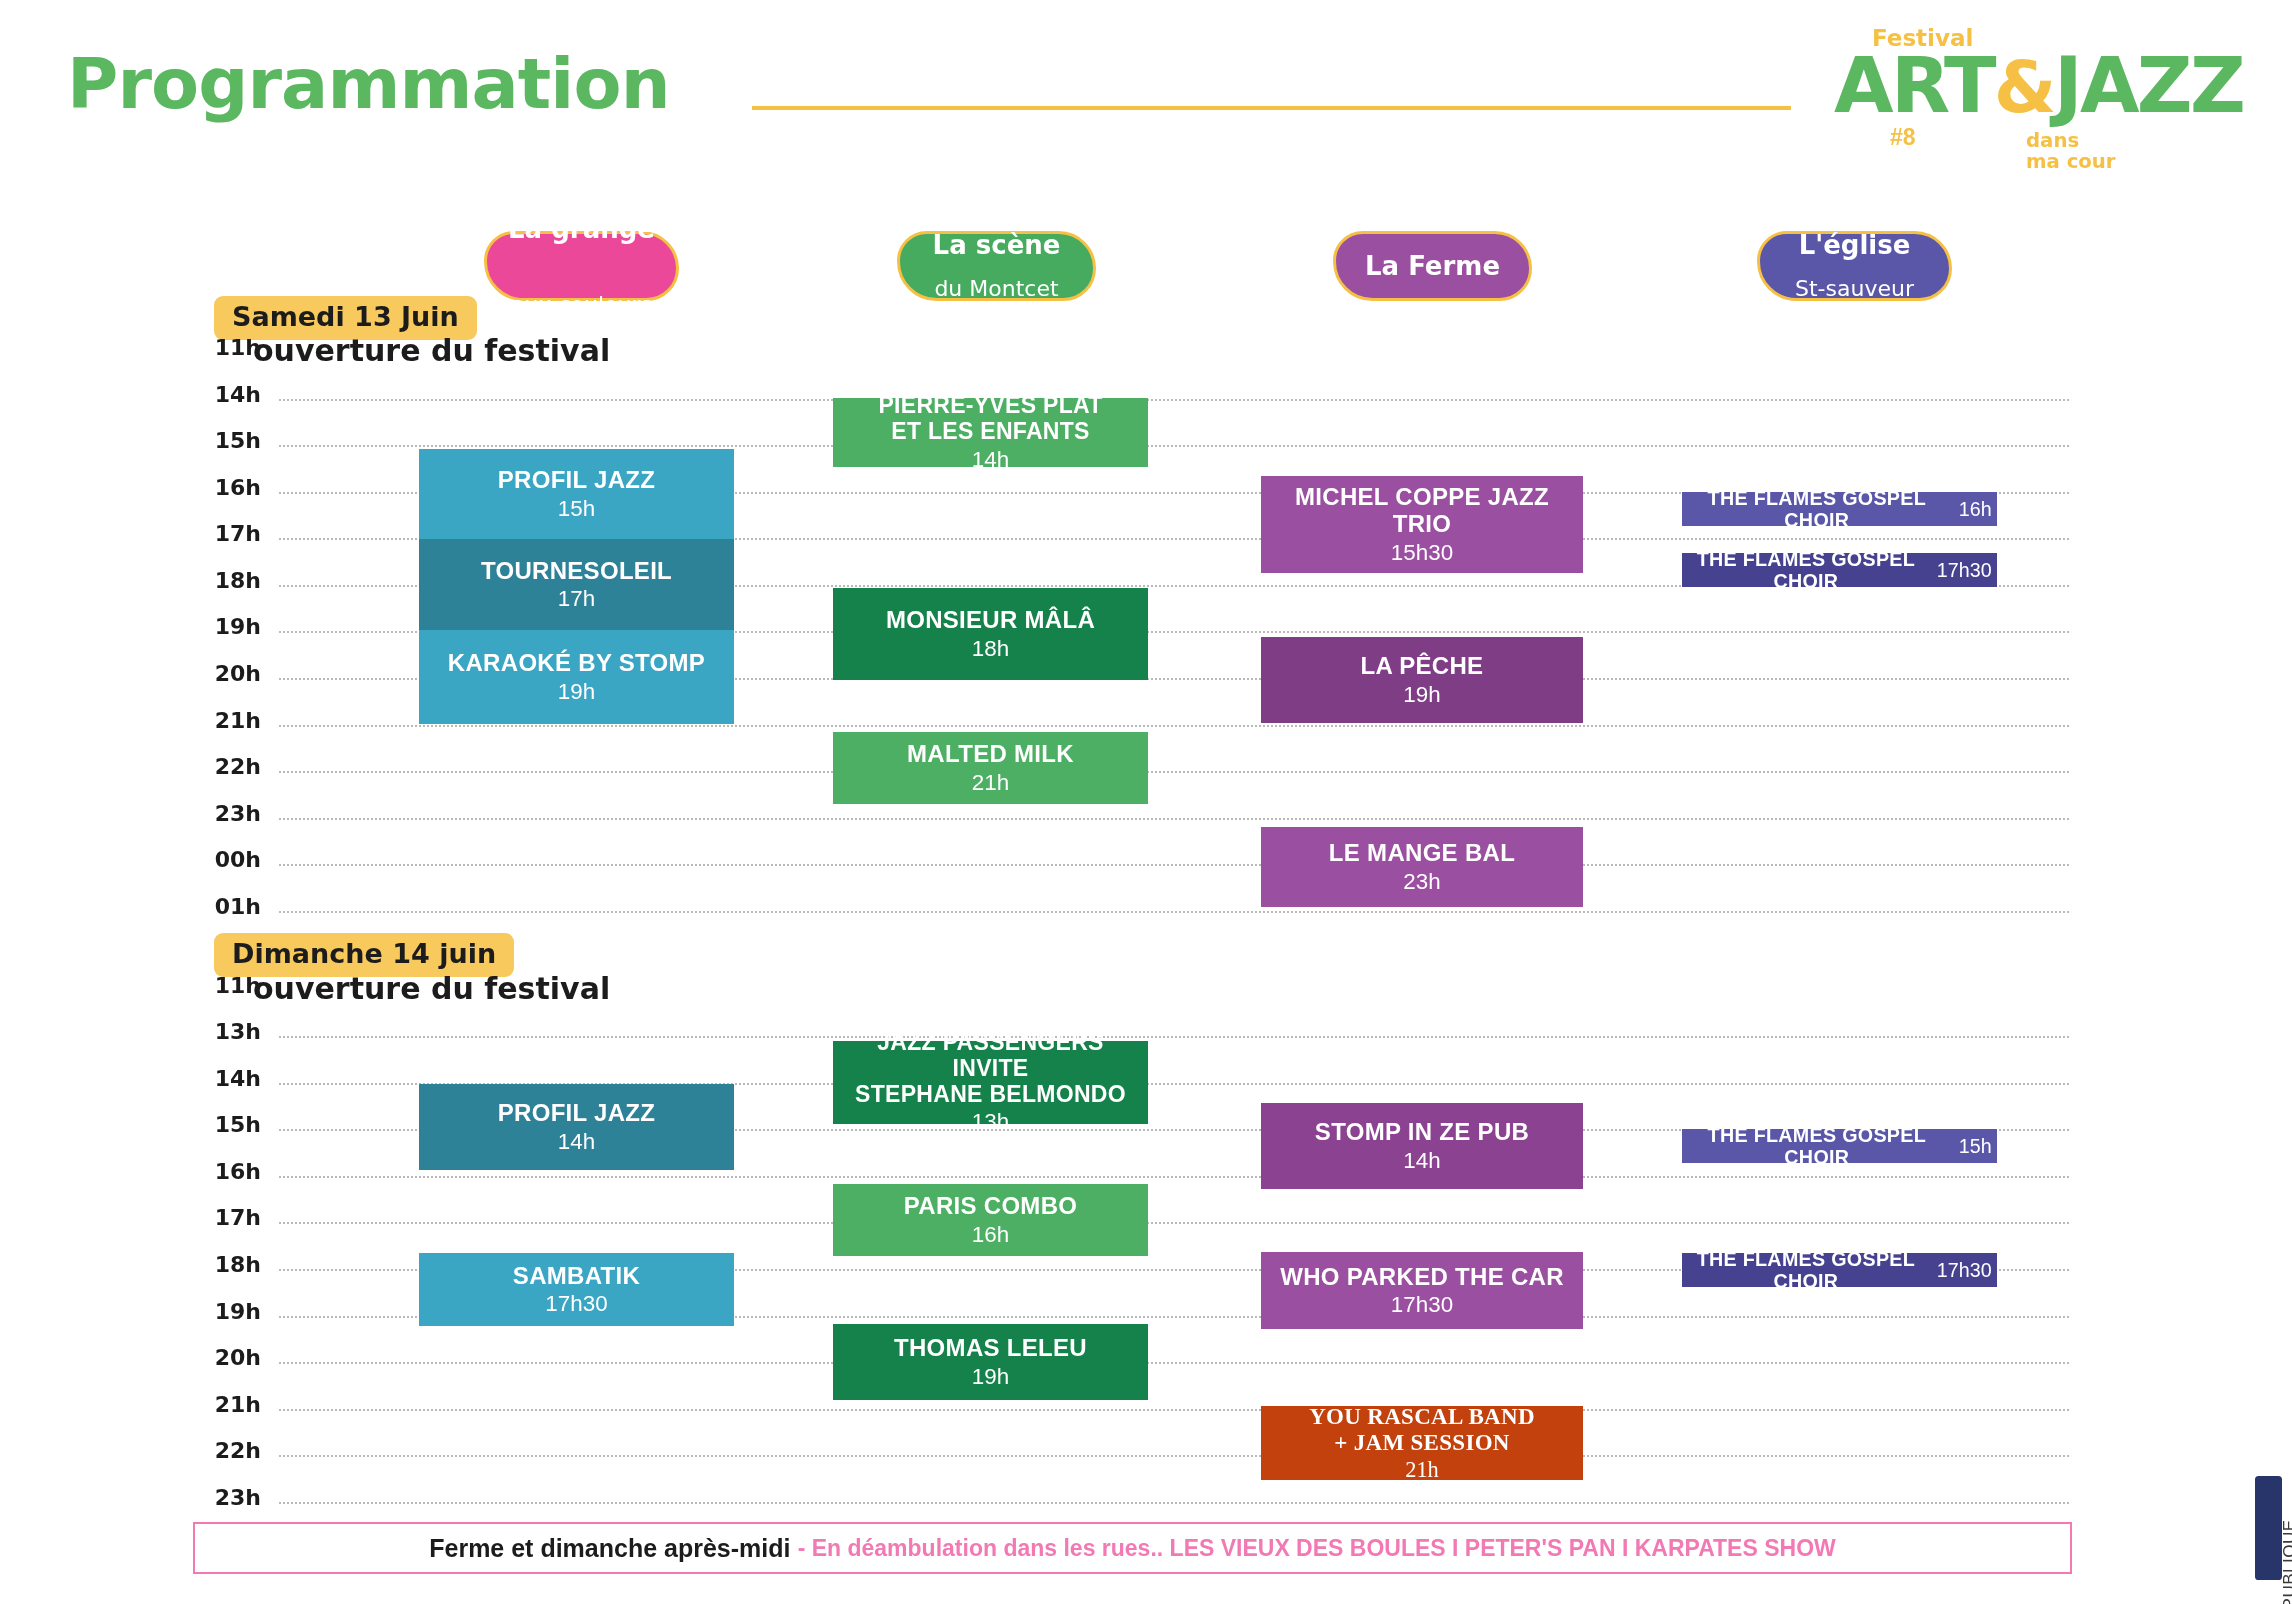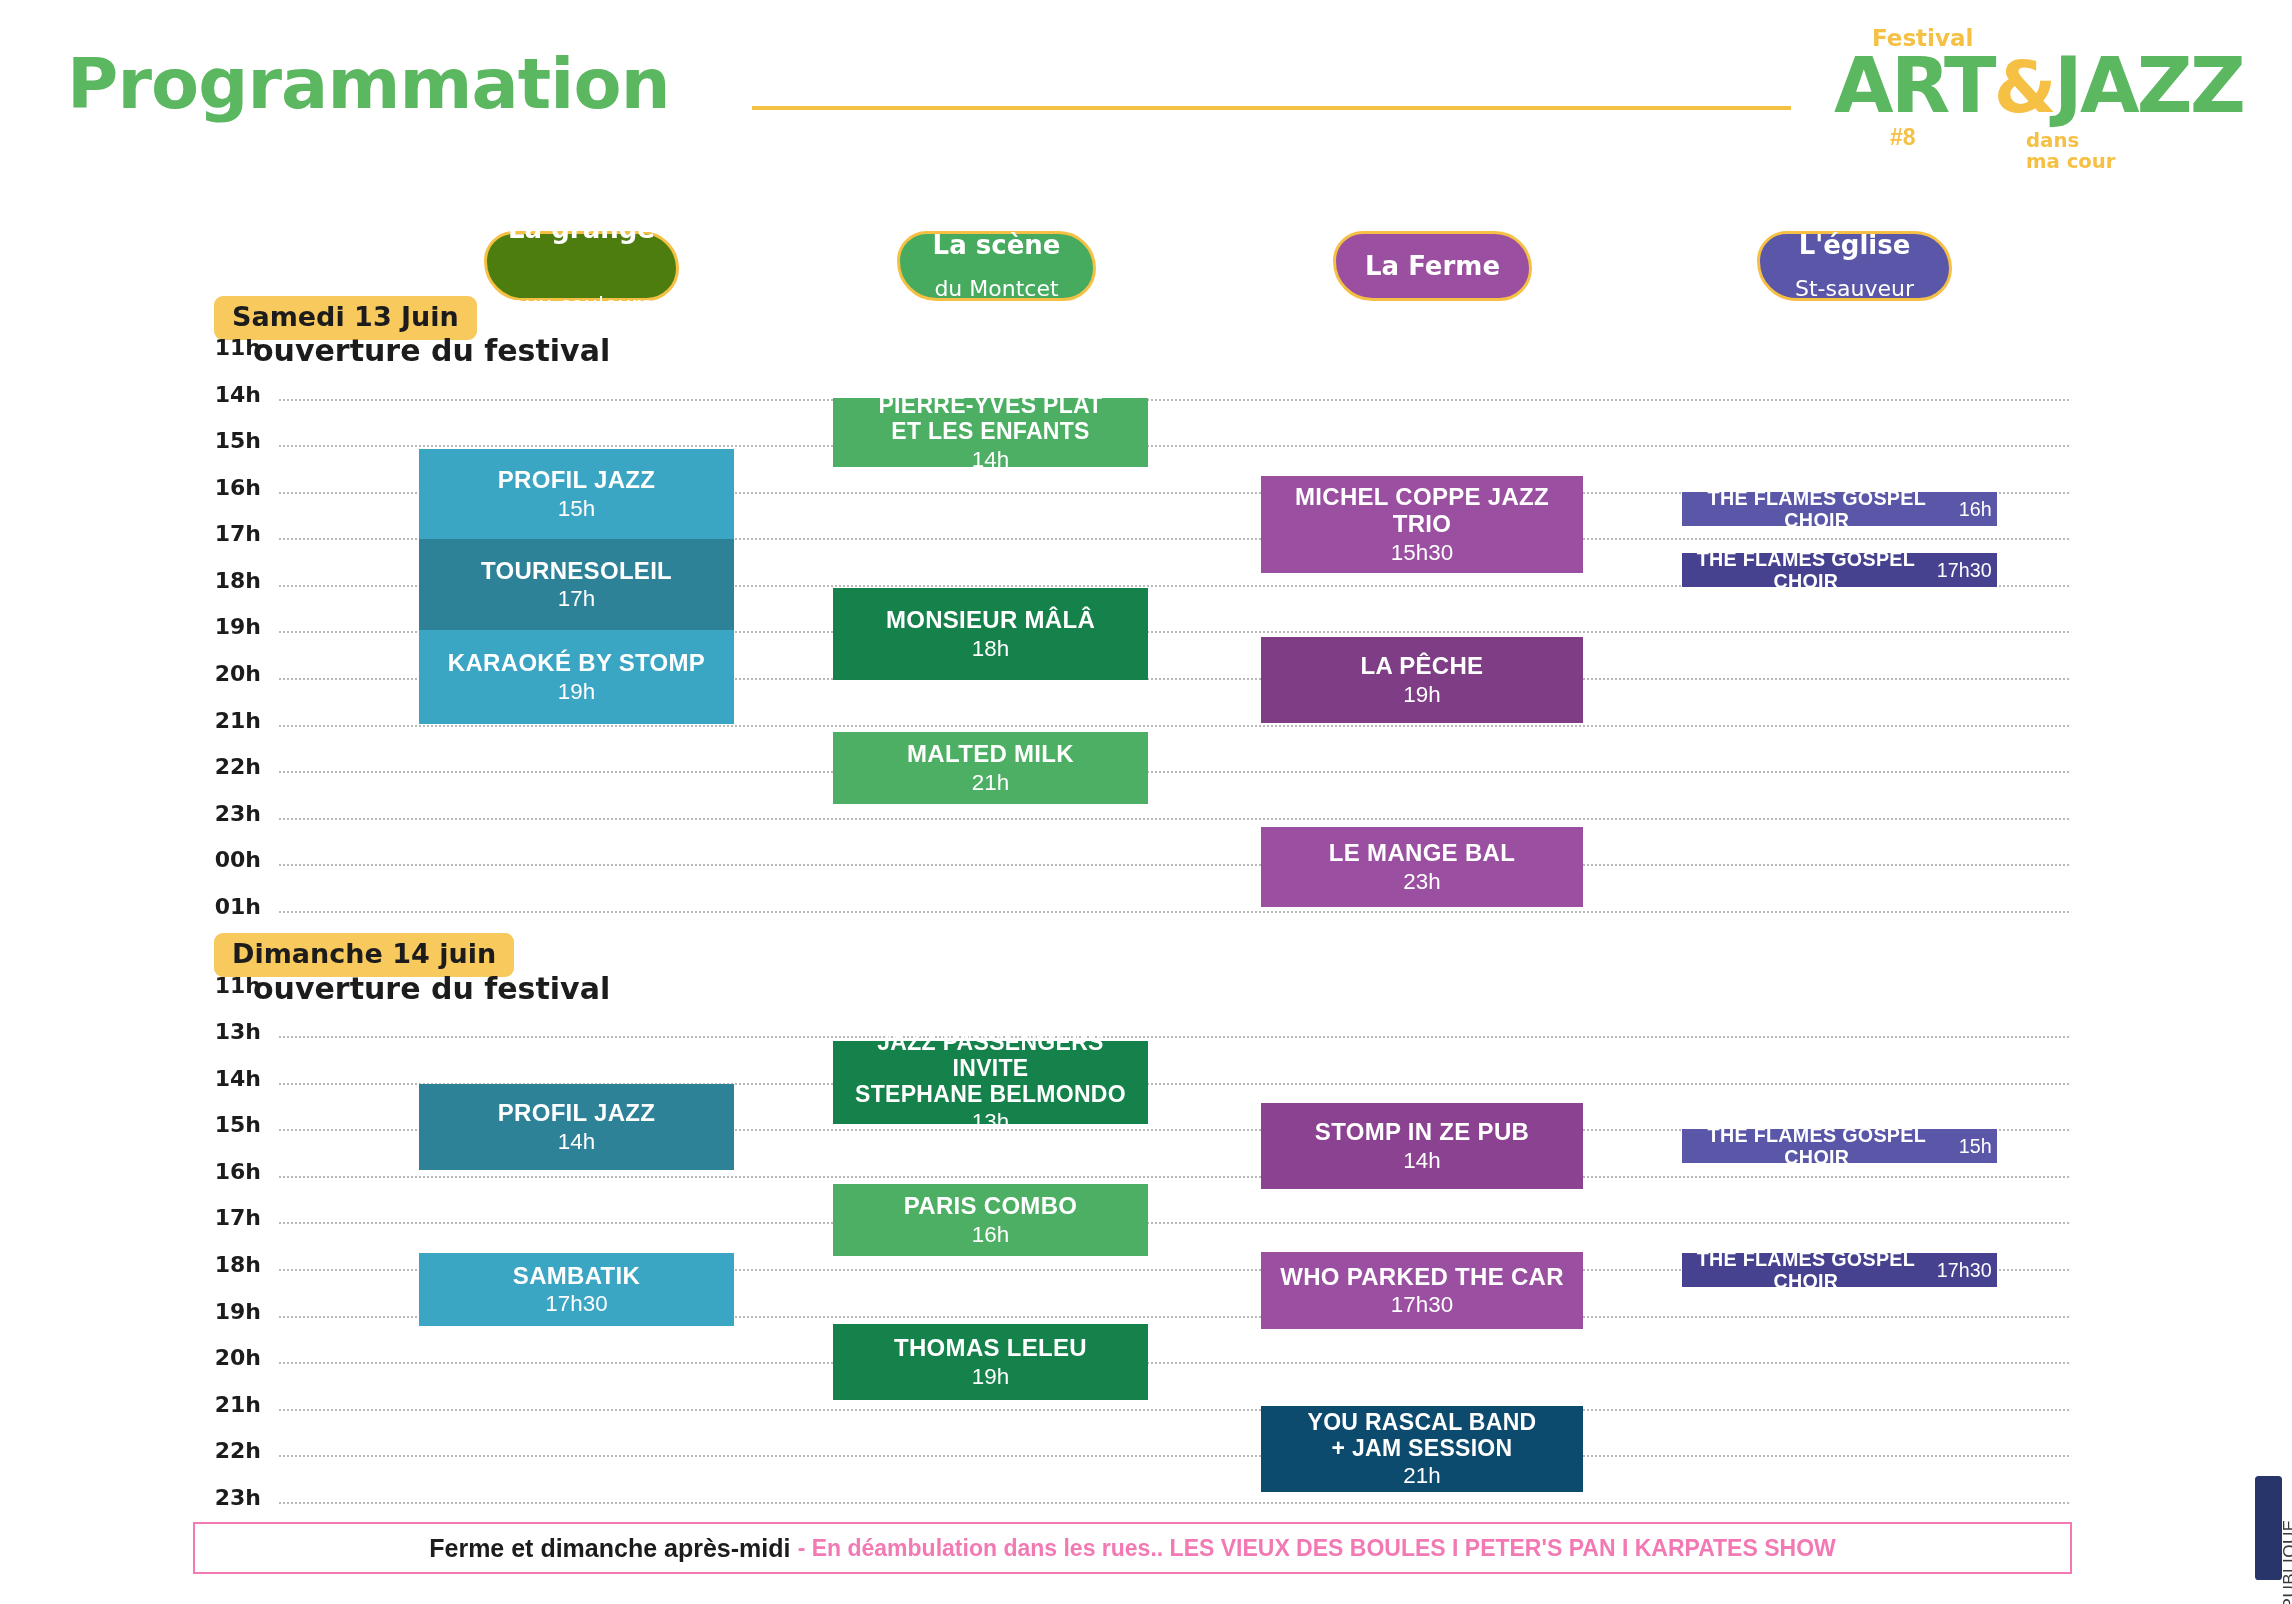--- a/index.html
+++ b/index.html
@@ -62,21 +62,21 @@
     border-radius: 43px 54px 47px 57px;
     border: 3.6px solid #f5c043;
     display: flex; flex-direction: column;
     align-items: center; justify-content: center;
     color: #ffffff; line-height: 1.0;
     font-family: "DejaVu Sans", sans-serif;
   }
   .stage-badge .l1 { font-size: 26px; font-weight: 700; }
   .stage-badge .l2 { font-size: 22px; font-weight: 400; margin-top: 20px; }
 
-  #badge-grange { left: 484px; width: 195px; background: #4d7c0f; gap: 32px; }
+  #badge-grange { left: 484px; width: 195px; background: #ec4899; gap: 32px; }
   #badge-scene  { left: 897px; width: 199px; background: #46ab5f; }
   #badge-ferme  { left: 1333px; width: 199px; background: #9a4fa0; }
   #badge-eglise { left: 1757px; width: 195px; background: #5b57a8; }
 
   
   .day-badge {
     position: absolute; left: 166px;
     background: #f8c95c; color: #1c1c1c;
     font-size: 27px; font-weight: 700;
     padding: 5.4px 18px 7.2px 18px;
@@ -370,21 +370,21 @@
         <div class="time">19h</div>
       </div>
       <div class="ev col-ferme" style="top: 1083px; height: 86px; background: rgb(139, 66, 145); margin-top: 20px;">
         <div class="name">STOMP IN ZE PUB</div>
         <div class="time">14h</div>
       </div>
       <div class="ev col-ferme" style="top: 1252px; height: 77px; background: rgb(154, 79, 160);">
         <div class="name">WHO PARKED THE CAR</div>
         <div class="time">17h30</div>
       </div>
-      <div class="ev col-ferme" style="top: 1406px; height: 86px; background: #0c4a6e;">
+      <div class="ev col-ferme" style="top: 1406px; height: 74px; background: #c2410c; font-family: Liberation Serif, serif;">
         <div class="name two">YOU RASCAL BAND</div>
         <div class="name two">+ JAM SESSION</div>
         <div class="time">21h</div>
       </div>
       <div class="ev col-eglise compact" style="top: 1129px; height: 34px; background: rgb(91, 87, 168);">
         <div class="name">THE FLAMES GOSPEL CHOIR</div>
         <div class="time">15h</div>
       </div>
       <div class="ev col-eglise compact" style="top: 1253px; height: 34px; background: rgb(70, 66, 143);">
         <div class="name">THE FLAMES GOSPEL CHOIR</div>

